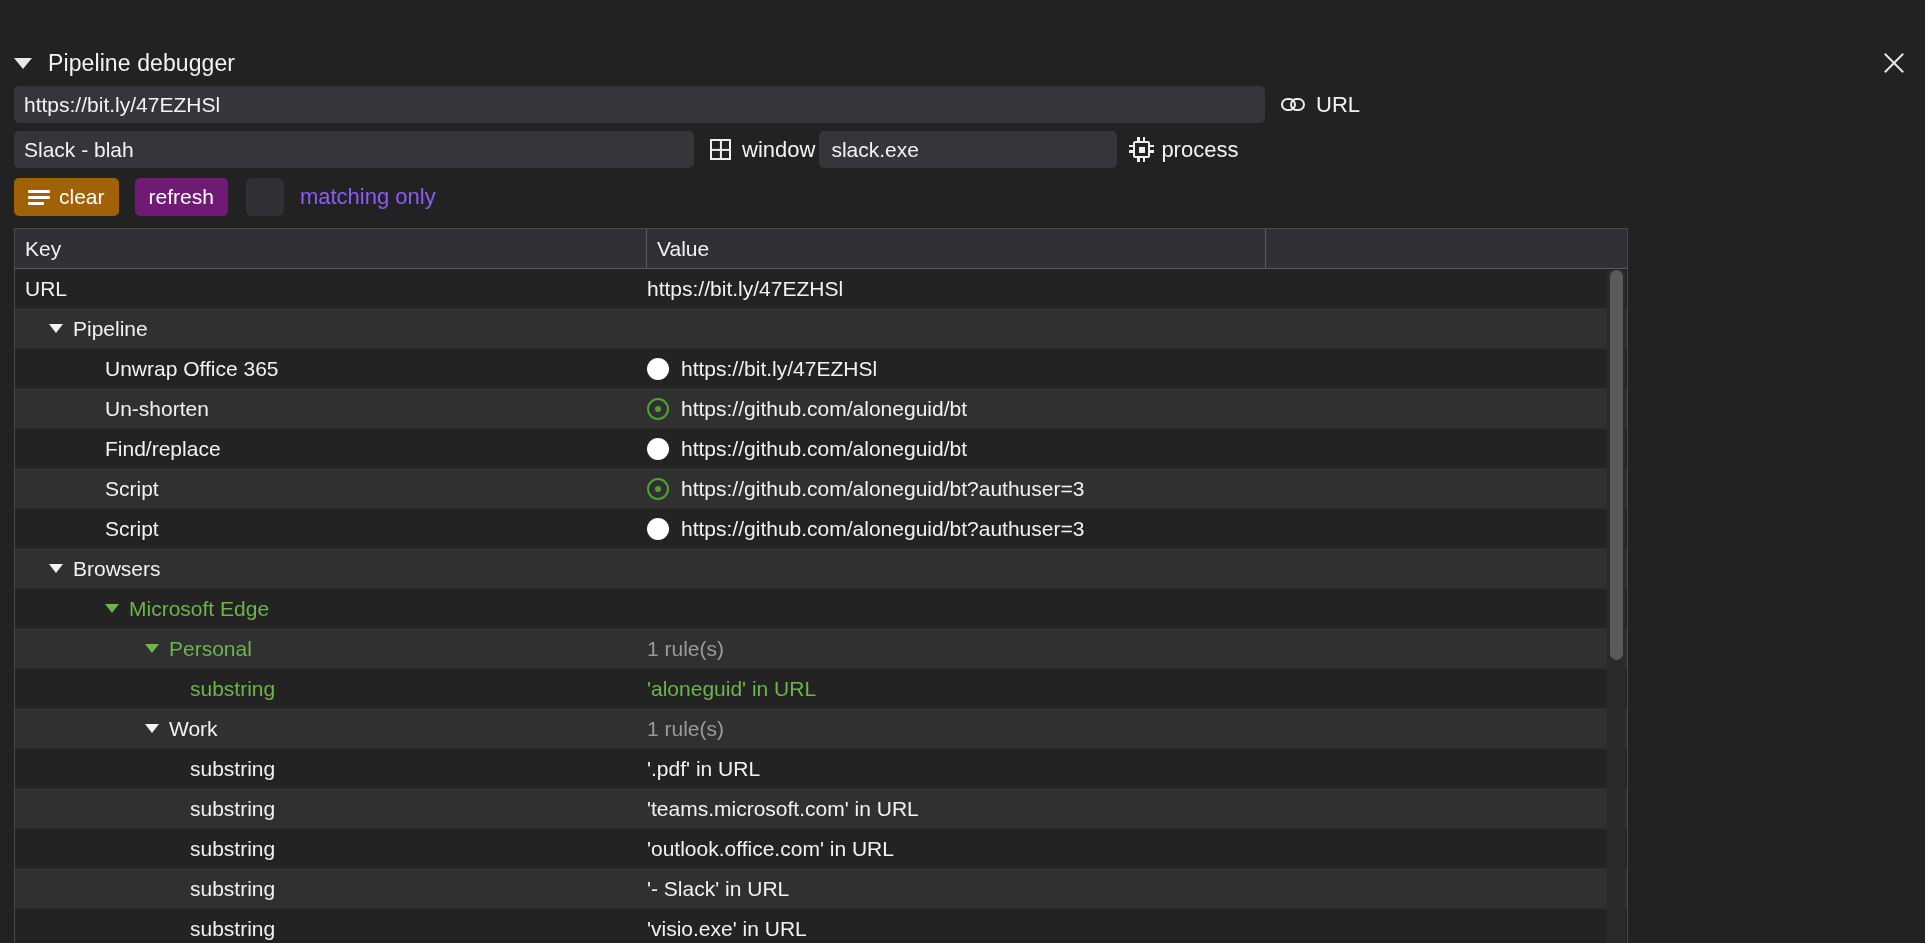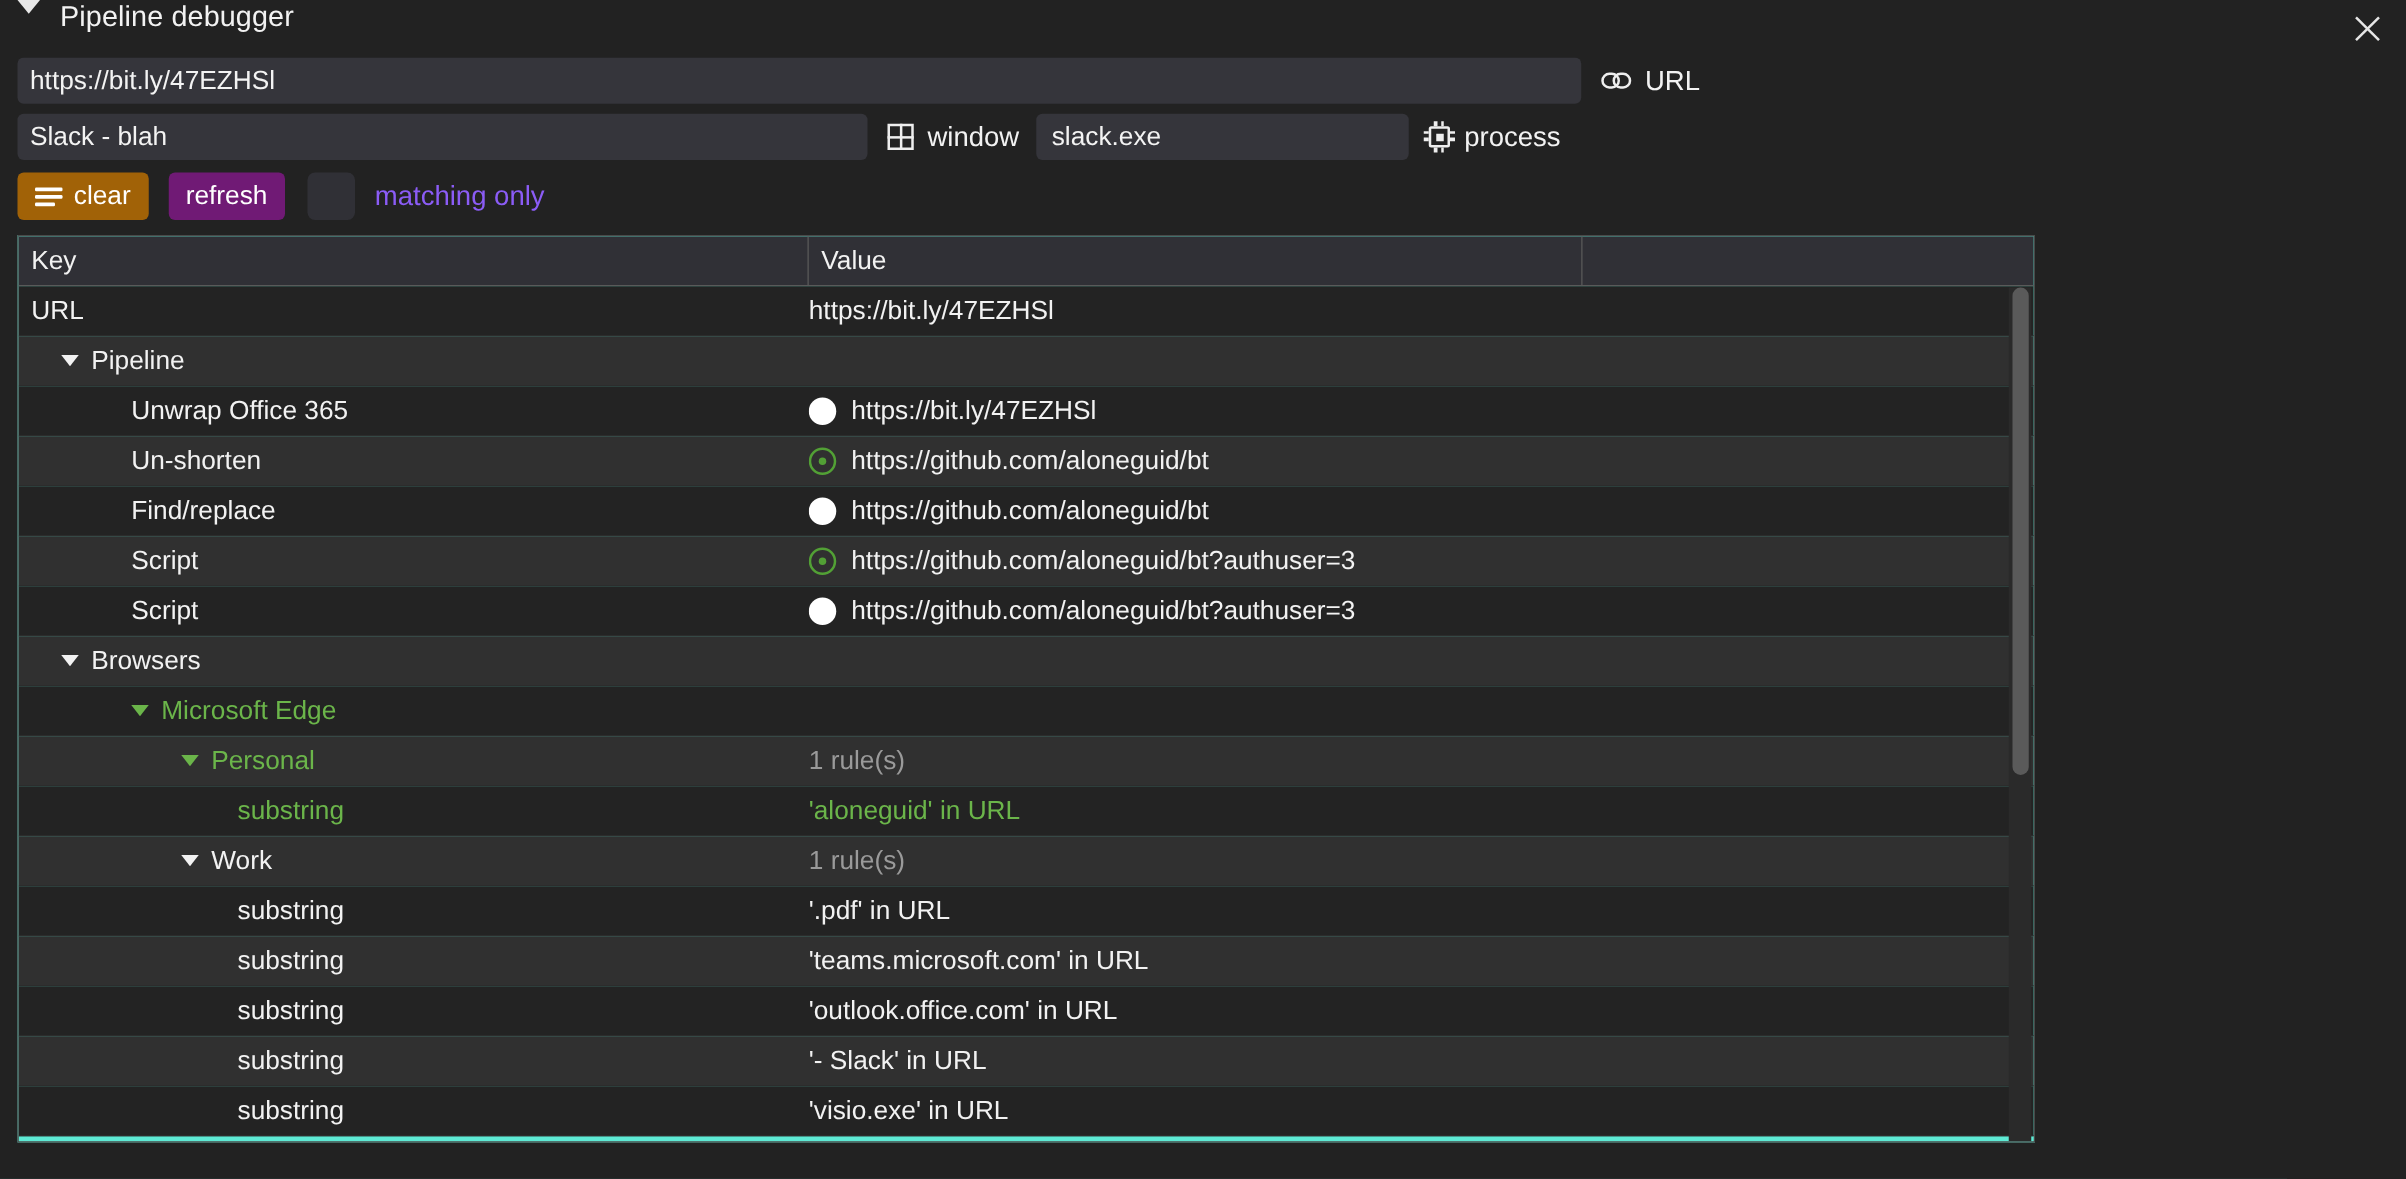--- a/index.html
+++ b/index.html
@@ -10,23 +10,25 @@
     background: #222222;
     font-family: "Liberation Sans", sans-serif;
     overflow: hidden;
   }
   body { color: #f0f0f0; }
 
   
   .titlebar {
     height: 46px;
     display: flex;
+    align-items: center;
     padding: 0 0 0 14px;
     background: #222222;
     position: relative;
+    margin-top: 40px;
   }
   .disclosure {
     width: 0; height: 0;
     border-left: 9px solid transparent;
     border-right: 9px solid transparent;
     border-top: 11px solid #e8e8e8;
     margin-right: 16px;
   }
   .title-text {
     font-size: 23px;
@@ -75,21 +77,21 @@
   .field-label {
     display: flex;
     align-items: center;
     font-size: 22px;
     color: #f2f2f2;
     margin-left: 16px;
     white-space: nowrap;
   }
   .field-label .lbl-txt { margin-left: 11px; }
 
-  .gap-right { margin-right: 14px; }
+  .gap-right { margin-right: 4px; }
 
   
   .icon-link { width: 24px; height: 14px; position: relative; display:inline-block; }
   .icon-link .lk {
     position: absolute; top: 0;
     width: 15px; height: 13px;
     border: 2.4px solid #eee;
     border-radius: 7px;
   }
   .icon-link .lk.l { left: 0; }

